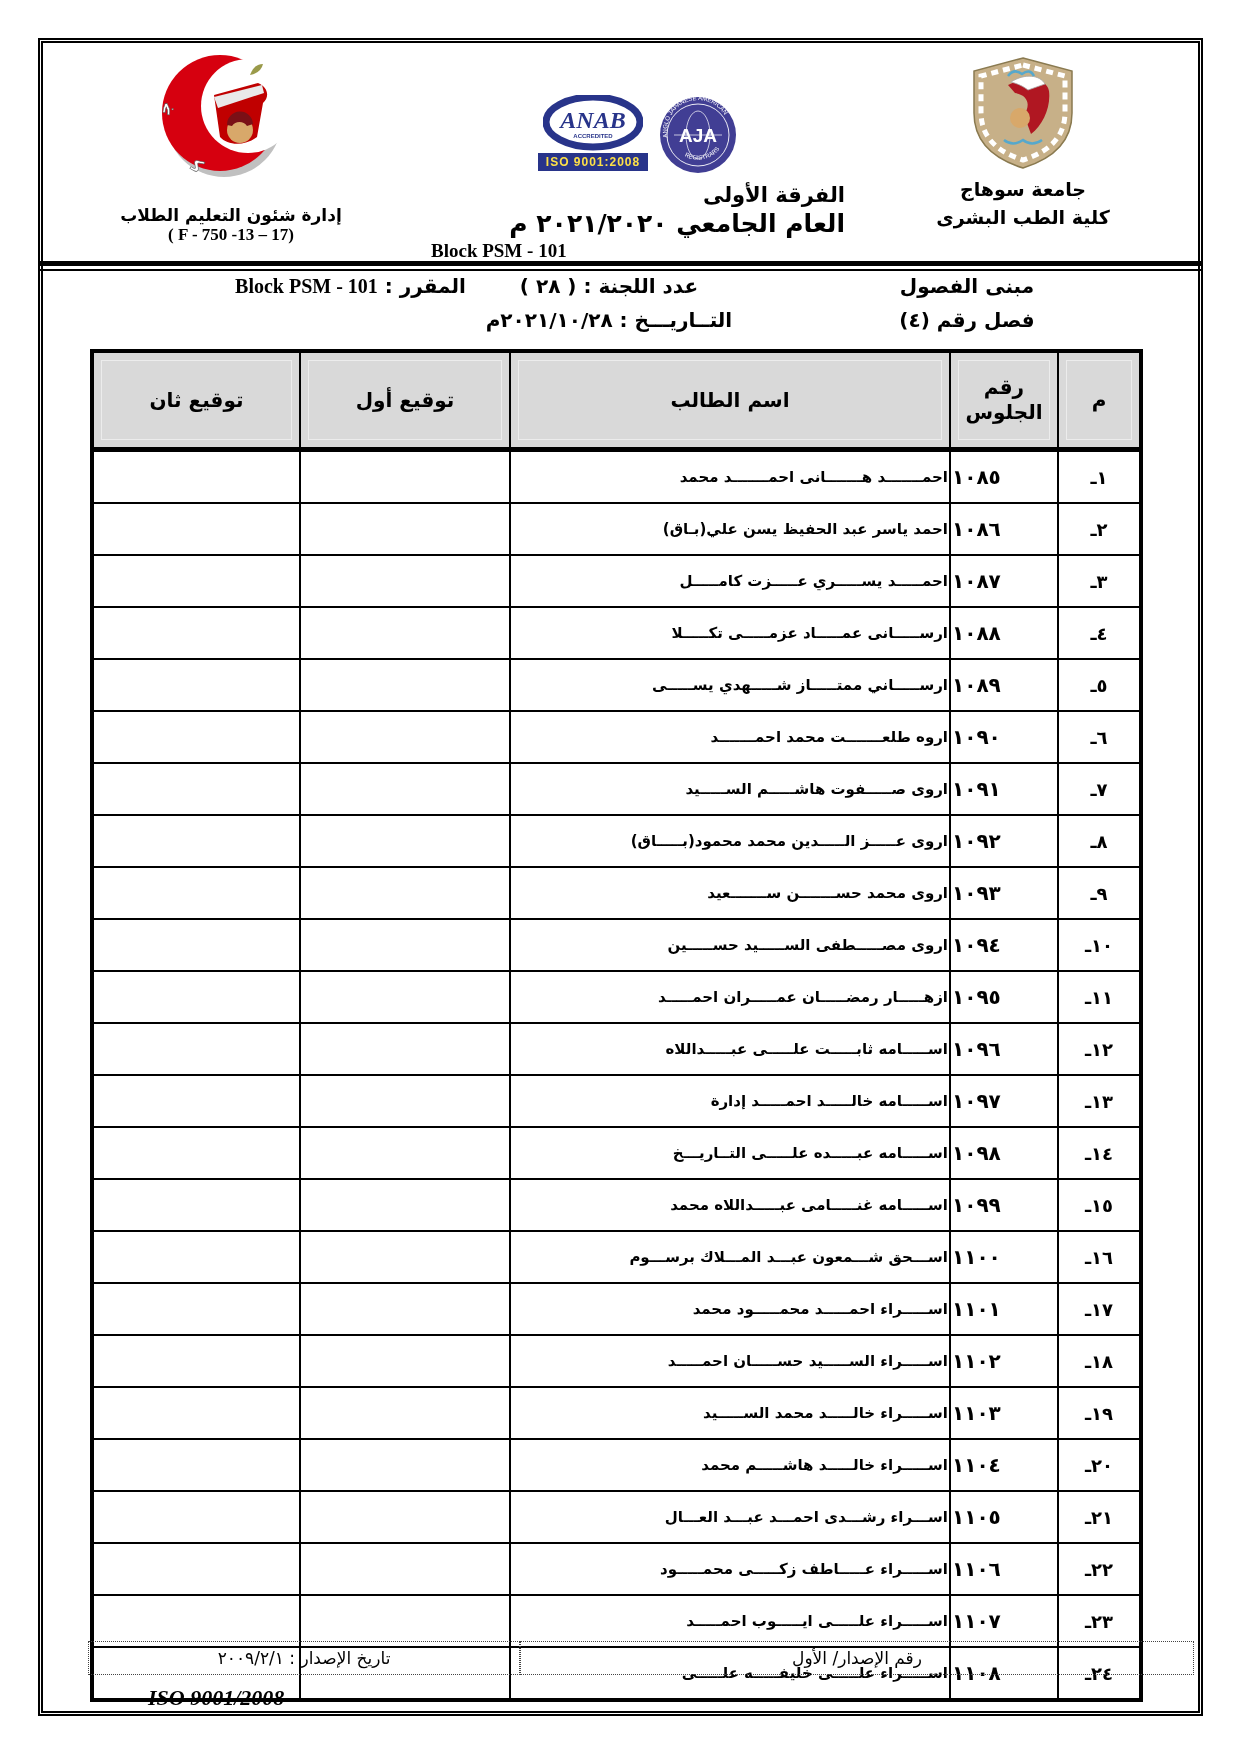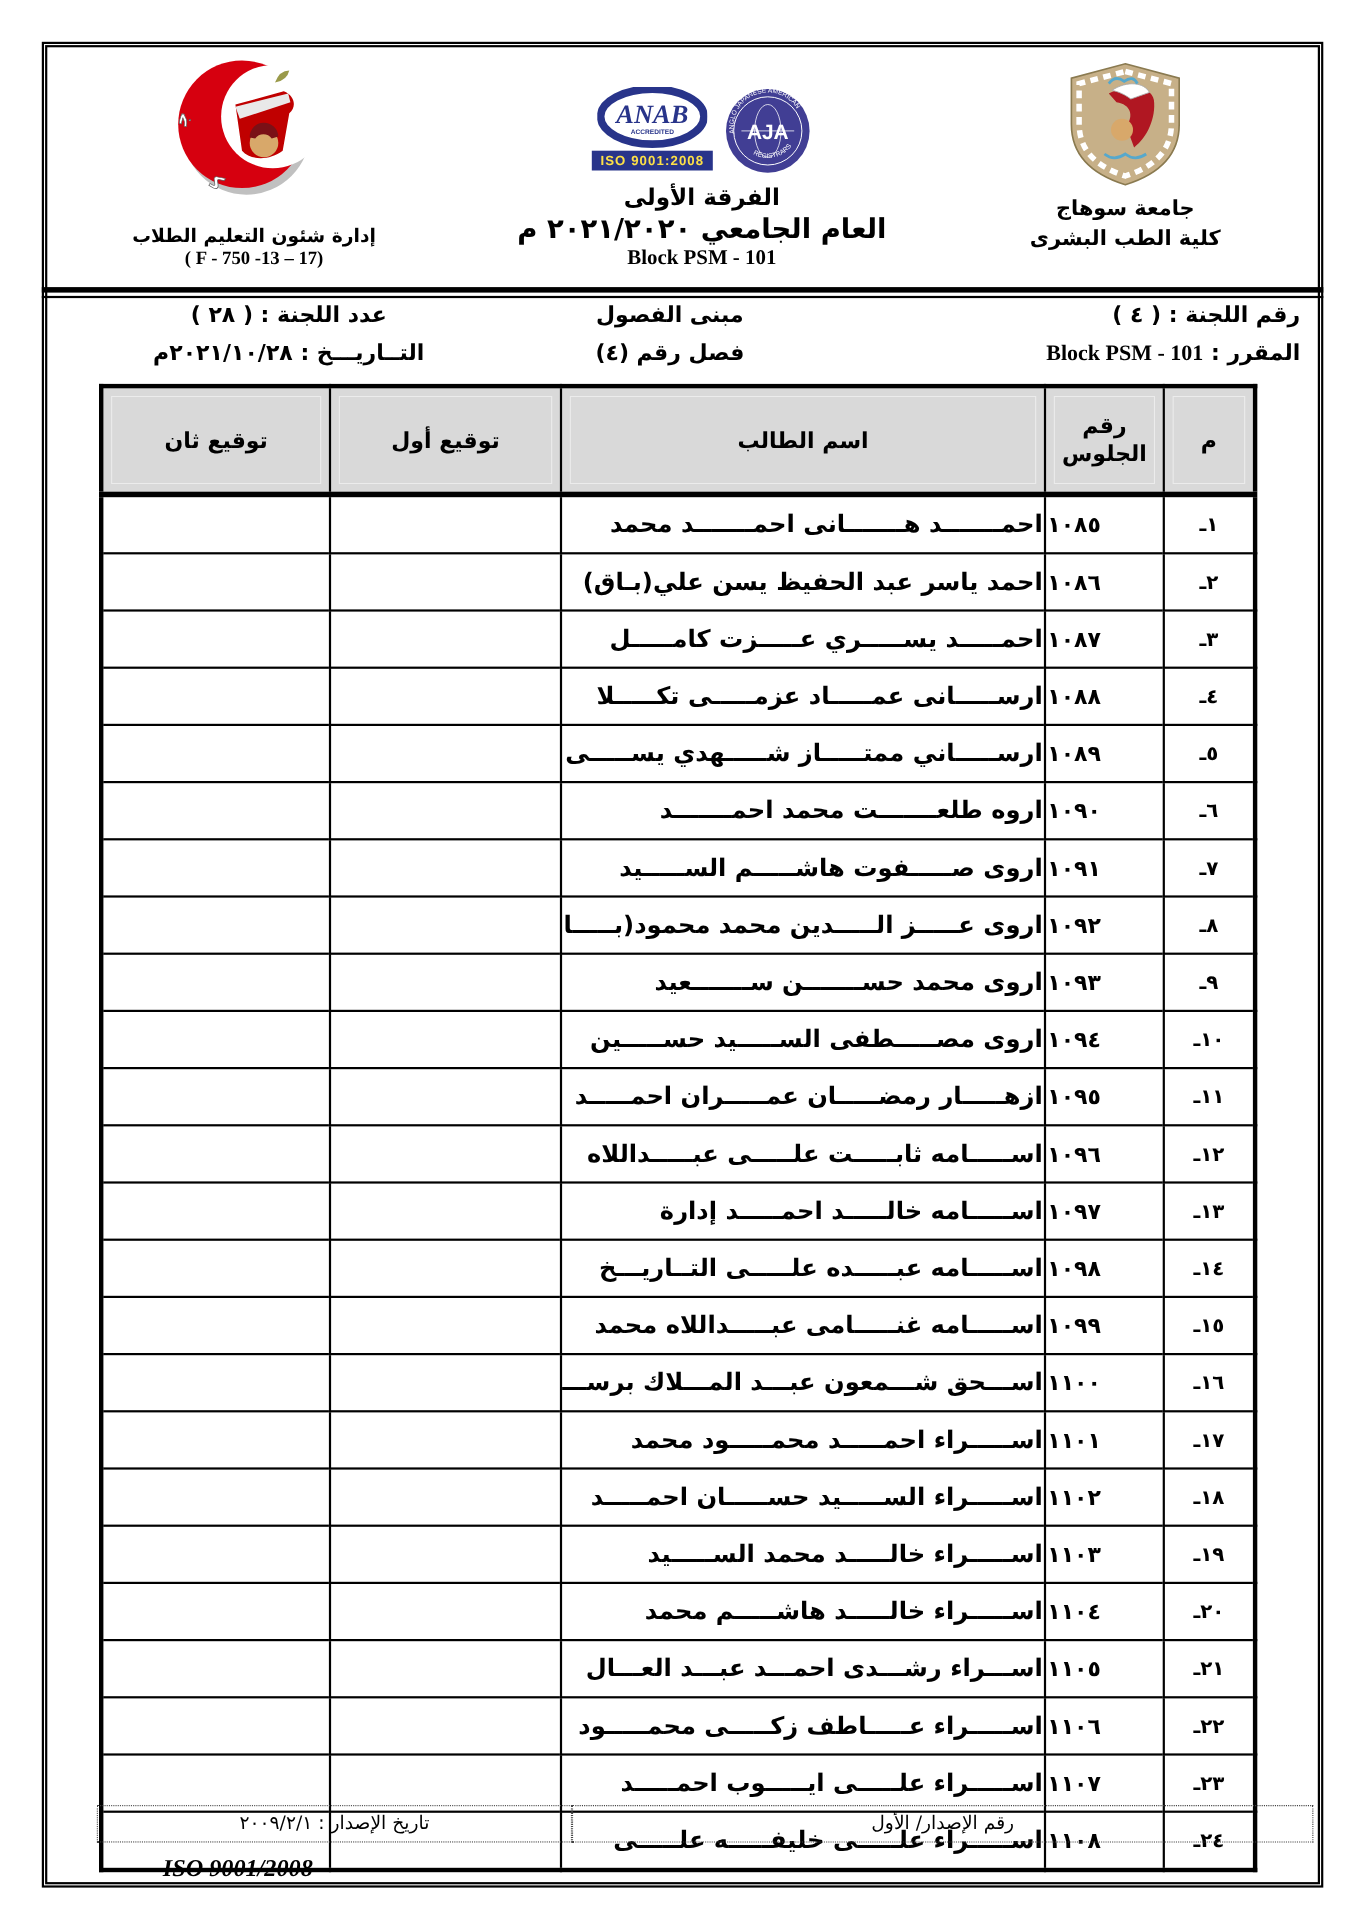--- a/index.html
+++ b/index.html
@@ -3,21 +3,21 @@
 <meta charset="utf-8">
 <style>
   html,body{margin:0;padding:0;background:#fff;}
   .page{position:relative;width:1241px;height:1754px;background:#fff;overflow:hidden;
         font-family:"DejaVu Sans",sans-serif;color:#000;}
   .frame{position:absolute;left:38px;top:38px;width:1155px;height:1668px;border:5px double #000;}
 
   
   .h-right{position:absolute;right:10px;top:12px;width:330px;text-align:center;}
   .h-right .uni-line{font-size:19px;font-weight:bold;line-height:1.35;margin-top:2px;}
-  .h-center{position:absolute;left:388px;top:36px;width:414px;text-align:center;}
+  .h-center{position:absolute;left:388px;top:52px;width:414px;}
   .logo-row{display:flex;justify-content:center;align-items:flex-start;gap:10px;direction:ltr;}
   .anab-wrap{display:flex;flex-direction:column;align-items:center;}
   .iso-badge{background:#28348A;color:#fde047;font-size:12px;font-weight:bold;
              padding:2px 8px;letter-spacing:1px;font-family:"Liberation Sans",sans-serif;margin-top:2px;direction:ltr;}
   .grade{font-size:21px;font-weight:bold;margin-top:8px;}
   .year{font-size:25px;font-weight:bold;margin-top:2px;}
   .block-code{font-size:19px;font-weight:bold;font-family:"Liberation Serif",serif;direction:ltr;margin-top:2px;}
   .h-left{position:absolute;left:28px;top:2px;width:320px;text-align:center;}
   .dept{font-size:17px;font-weight:bold;margin-top:14px;}
   .form-code{font-size:17px;font-weight:bold;font-family:"Liberation Serif",serif;direction:ltr;}
@@ -38,21 +38,21 @@
   
   .table-wrap{position:absolute;top:306px;left:47px;}
   table{border-collapse:collapse;table-layout:fixed;width:1049px;border:4px solid #000;}
   th,td{border:2px solid #000;overflow:hidden;vertical-align:middle;}
   thead th{background:#D9D9D9;height:92px;font-size:20px;font-weight:bold;line-height:1.25;
            box-shadow:inset 0 0 0 7px #D9D9D9, inset 0 0 0 8px #ececec;}
   thead tr{border-bottom:5px solid #000;}
   tbody td{height:48px;}
   .c-no{font-size:18px;font-weight:bold;text-align:center;letter-spacing:3px;}
   .c-seat{font-size:20px;font-weight:bold;text-align:left;letter-spacing:5px;}
-  .c-name{font-size:22px;font-weight:bold;text-align:right;white-space:nowrap;}
+  .c-name{font-size:15px;font-weight:bold;text-align:right;white-space:nowrap;}
 
   
   .fbar{position:absolute;left:45px;bottom:36px;height:34px;display:flex;}
   .fcell{border:1px dotted #444;display:flex;align-items:center;justify-content:center;font-size:17px;}
   .fcell.issue{width:672px;}
   .fcell.fdate{width:430px;}
   .iso-note{position:absolute;left:105px;bottom:0px;direction:ltr;
             font-family:"Liberation Serif",serif;font-style:italic;font-weight:bold;font-size:22px;}
 </style>
 </head>
@@ -129,21 +129,20 @@
           <textPath href="#cr-bot" startOffset="10%">كلية الطب</textPath>
         </text>
       </svg>
       <div class="dept">إدارة شئون التعليم الطلاب</div>
       <div class="form-code">( F - 750 -13 – 17)</div>
     </div>
 
     <div class="divider"></div>
 
     <div class="info">
-      <div class="col-a">رقم اللجنة : ( ٤ )</div>
       <div class="col-b">مبنى الفصول</div>
       <div class="col-c">عدد اللجنة : ( ٢٨ )</div>
       <div class="col-a">
         <span>المقرر :</span>
         <span class="ltr">Block PSM - 101</span>
       </div>
       <div class="col-b">فصل رقم (٤)</div>
       <div class="col-c">التــاريـــخ : ٢٠٢١/١٠/٢٨م</div>
     </div>
 

